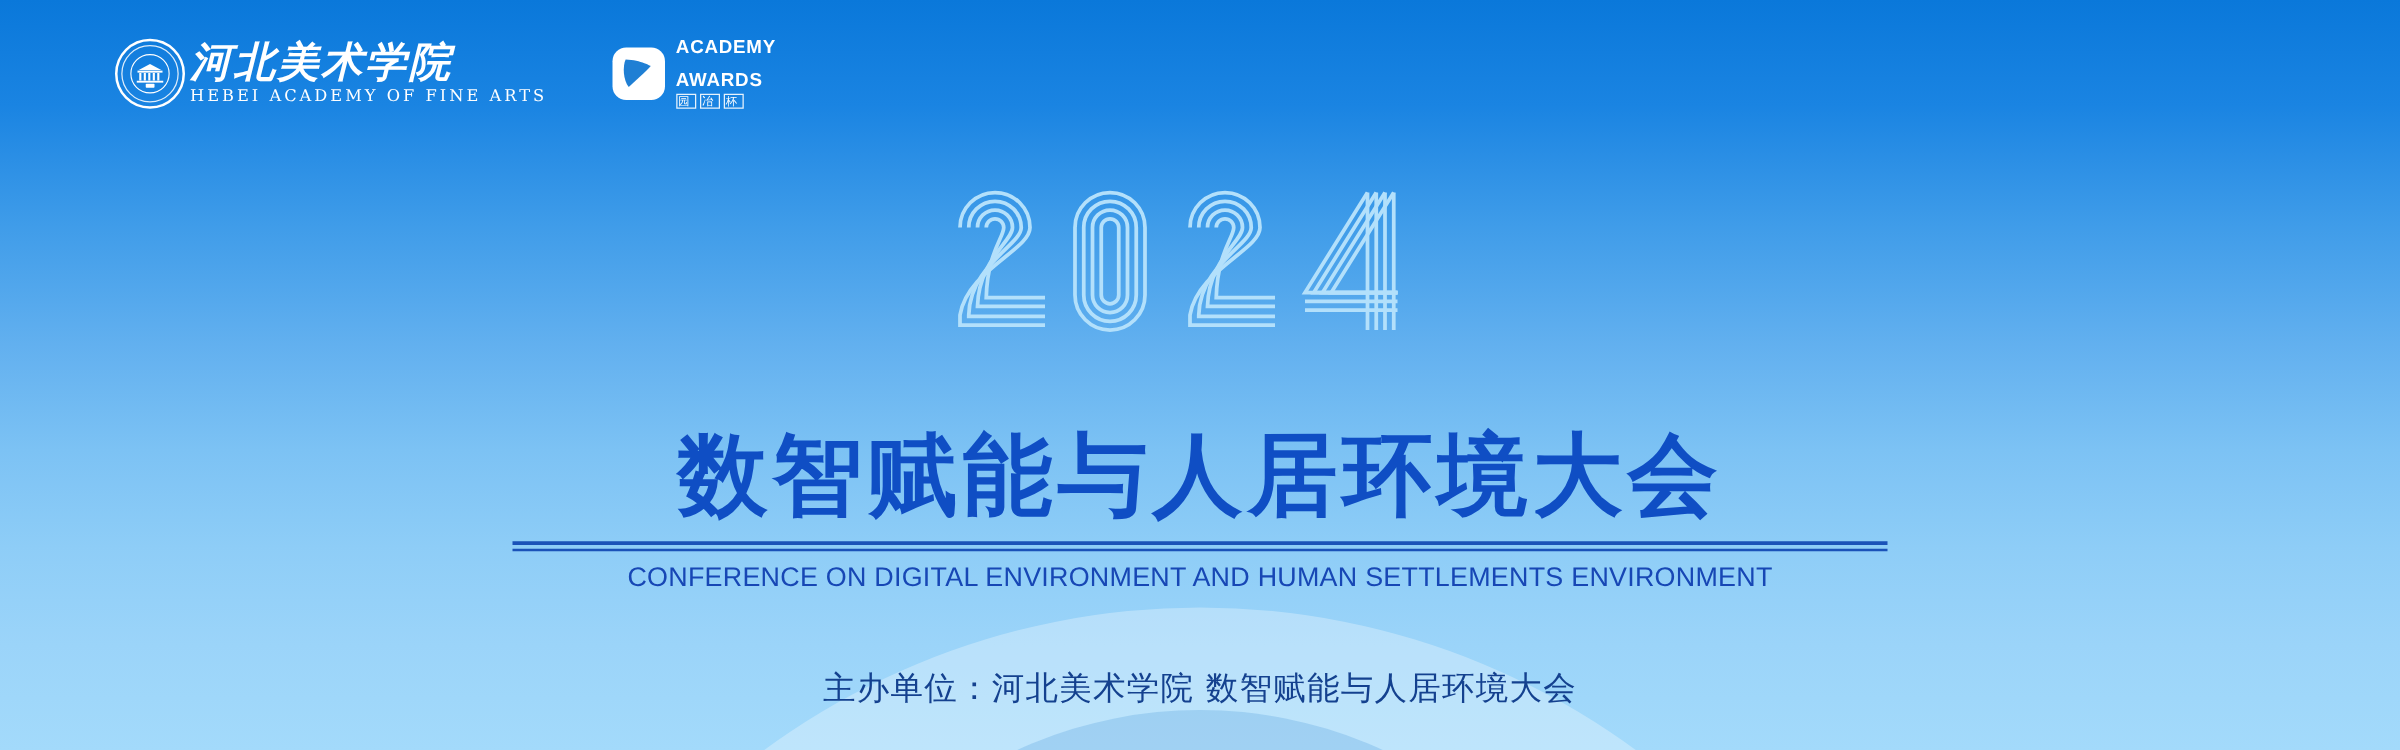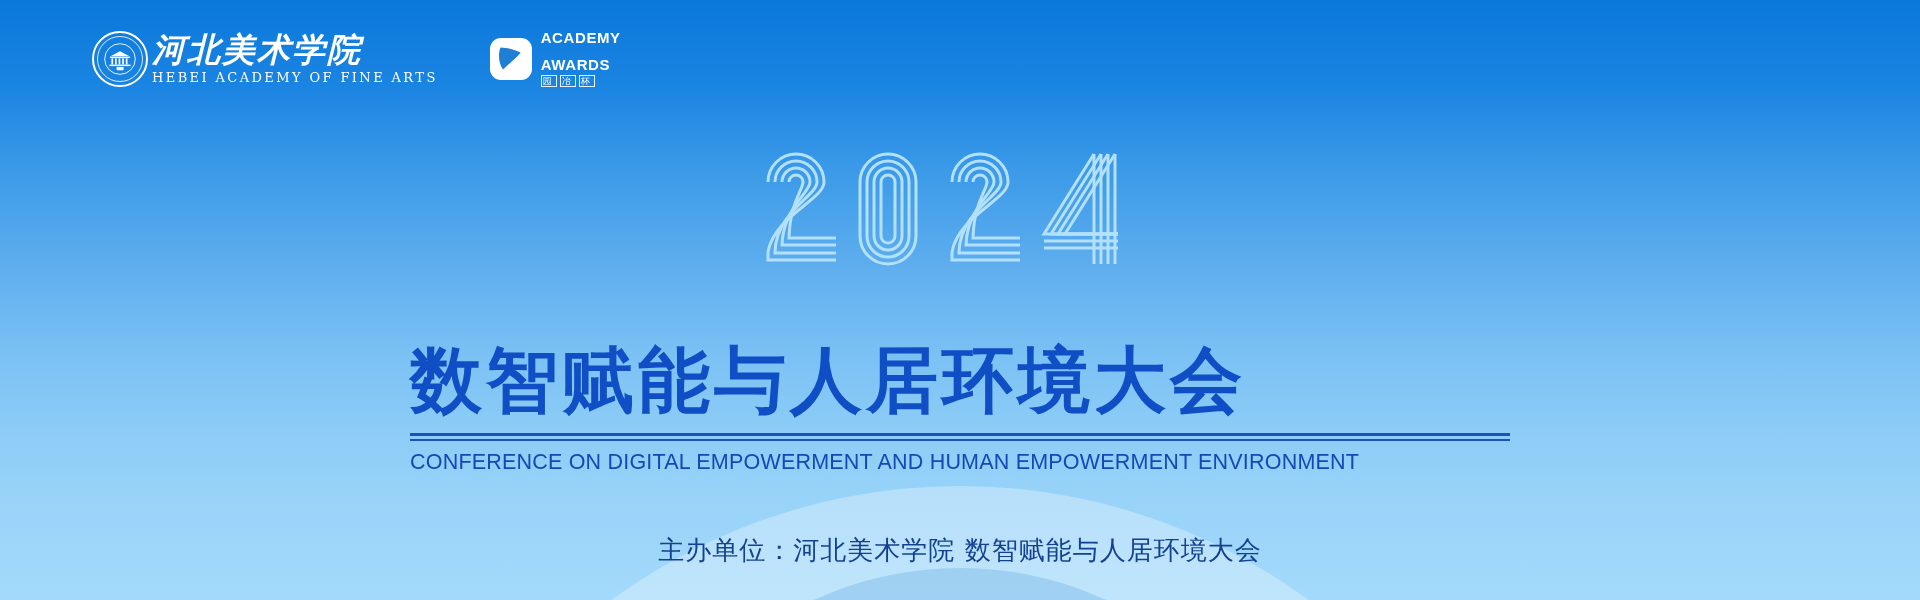--- a/index.html
+++ b/index.html
@@ -88,21 +88,21 @@
   #year-wrap{
     position:absolute;left:50%;transform:translateX(-50%);
     top:138px;z-index:4;
     display:flex;gap:10px;align-items:flex-end;
   }
   #year-wrap svg{display:block;}
 
   
   #title-block{
     position:absolute;left:50%;transform:translateX(-50%);
-    top:344px;width:1100px;z-index:6;
+    top:344px;width:1100px;text-align:center;z-index:6;
   }
   #main-title{
     font-family:"DejaVu Sans","Liberation Sans",sans-serif;
     font-weight:700;font-size:72px;color:#0f4ec4;
     letter-spacing:4px;line-height:1;white-space:nowrap;
     margin:0;
   }
   .rule-group{margin-top:17px;}
   .rule{height:3px;background:#1a52b8;width:100%;}
   .rule.second{margin-top:3px;height:2px;}
@@ -228,18 +228,18 @@
       </g>
     </svg>
   </div>
 
   <div id="title-block">
     <h1 id="main-title">数智赋能与人居环境大会</h1>
     <div class="rule-group">
       <div class="rule"></div>
       <div class="rule second"></div>
     </div>
-    <div id="sub-title">CONFERENCE ON DIGITAL EMPOWERMENT AND HUMAN EMPOWERMENT ENVIRONMENT</div>
+    <div id="sub-title">CONFERENCE ON DIGITAL ENVIRONMENT AND HUMAN SETTLEMENTS ENVIRONMENT</div>
   </div>
 
   <div id="organizer">主办单位：河北美术学院  数智赋能与人居环境大会</div>
 
 </div>
 
 </body></html>

